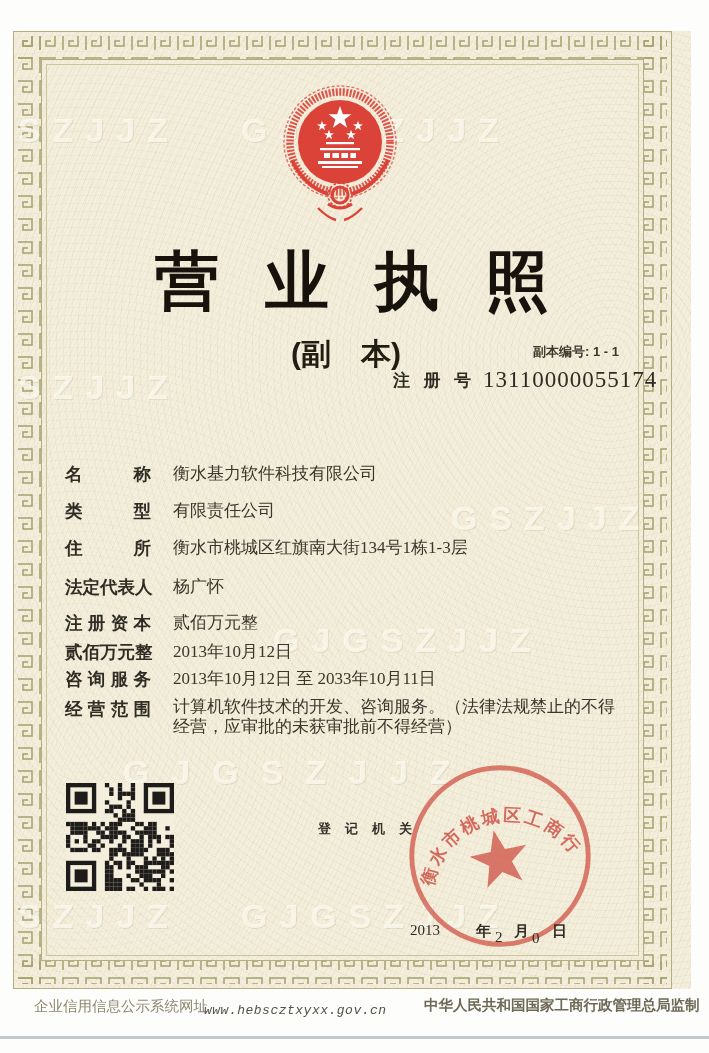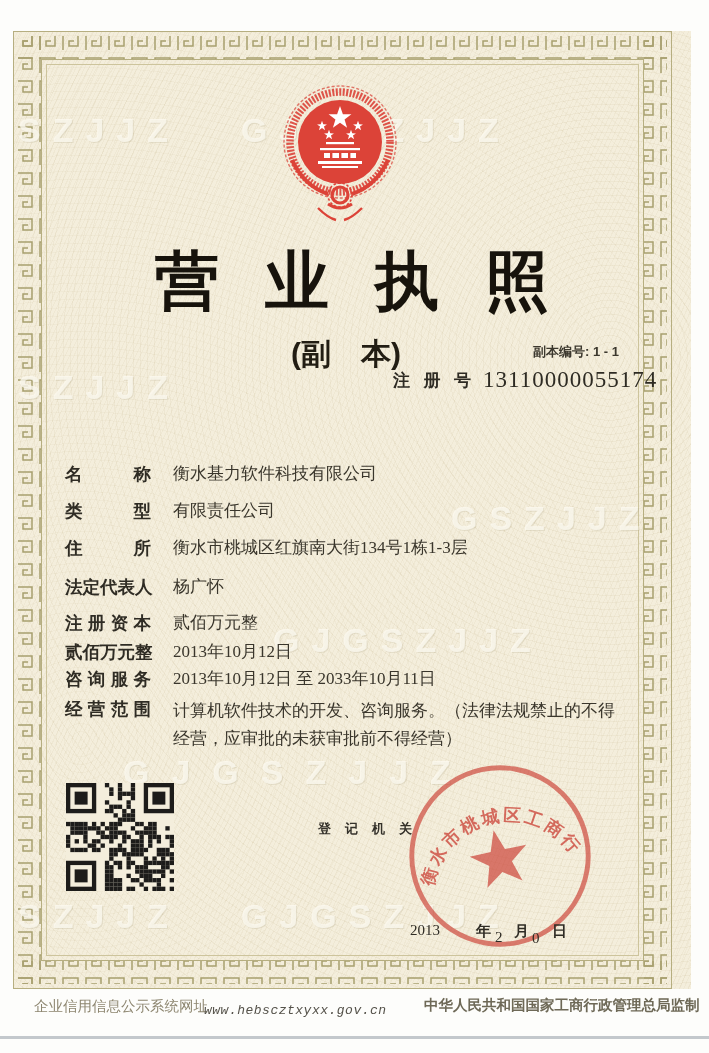--- a/index.html
+++ b/index.html
@@ -38,21 +38,21 @@
              font-size:17px;font-weight:600;color:#2e2b23;vertical-align:middle;}
   .reg-num{font-family:"Liberation Serif",serif;font-size:23px;color:#2e2b23;
            letter-spacing:1px;margin-left:12px;vertical-align:middle;}
 
   
   .row{position:absolute;left:52px;white-space:nowrap;}
   .f-label{display:inline-block;width:86px;text-align:justify;text-align-last:justify;
            font-size:17.5px;font-weight:600;color:#2f2c24;vertical-align:top;}
   .f-value{display:inline-block;margin-left:22px;font-family:"Liberation Serif","DejaVu Serif",serif;
            font-size:17px;color:#3a362c;vertical-align:top;}
-  .f-value.wrap{white-space:normal;width:455px;line-height:28px;}
+  .f-value.wrap{white-space:normal;width:455px;line-height:20px;}
 
   
   .qr{position:absolute;left:53px;top:752px;width:108px;height:108px;}
   .authority{position:absolute;left:305px;top:789px;font-size:13px;font-weight:700;
              color:#34312a;letter-spacing:14px;white-space:nowrap;}
   .seal{position:absolute;left:389px;top:727px;width:196px;height:196px;
         transform:rotate(-12deg);opacity:0.88;}
   .date-row{position:absolute;left:0;top:891px;width:659px;height:30px;
             font-family:"Liberation Serif","DejaVu Serif",serif;color:#2f2c25;}
   .date-row span{position:absolute;font-size:15px;}

